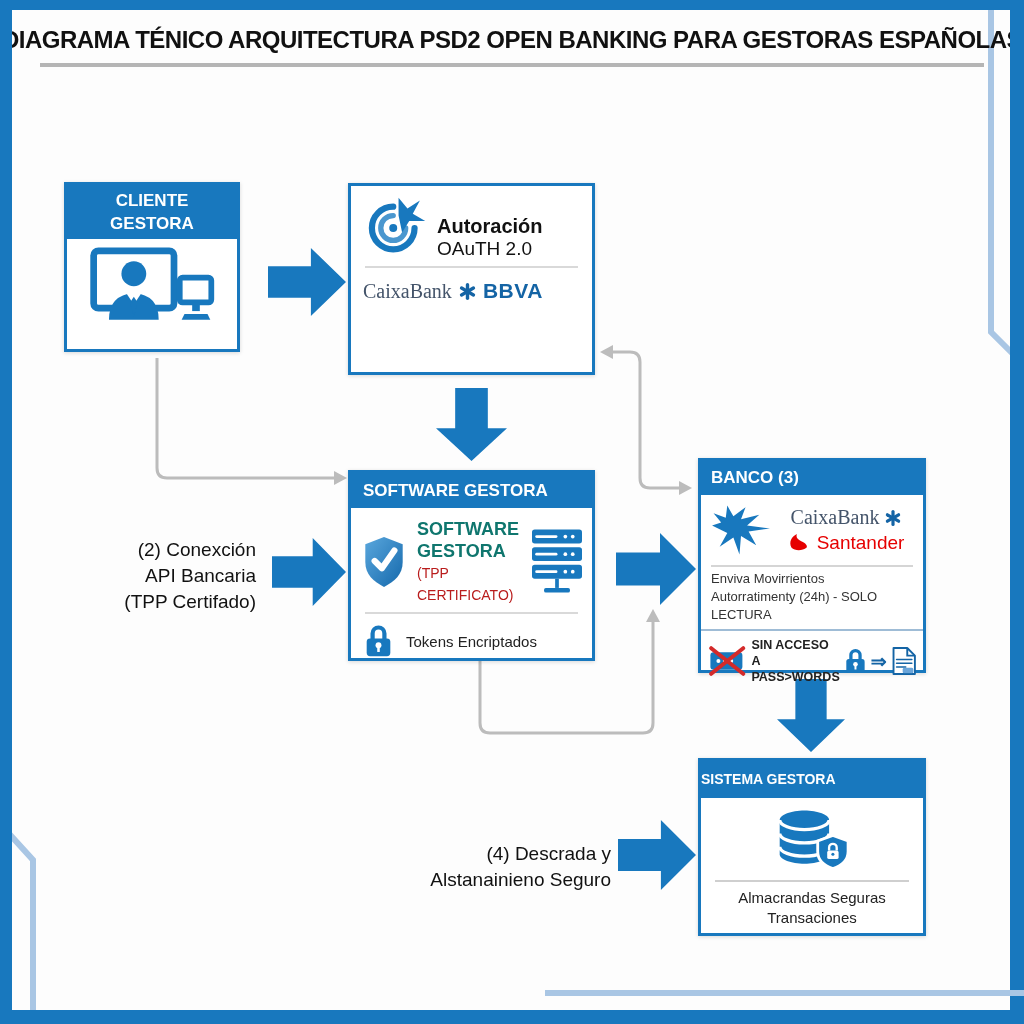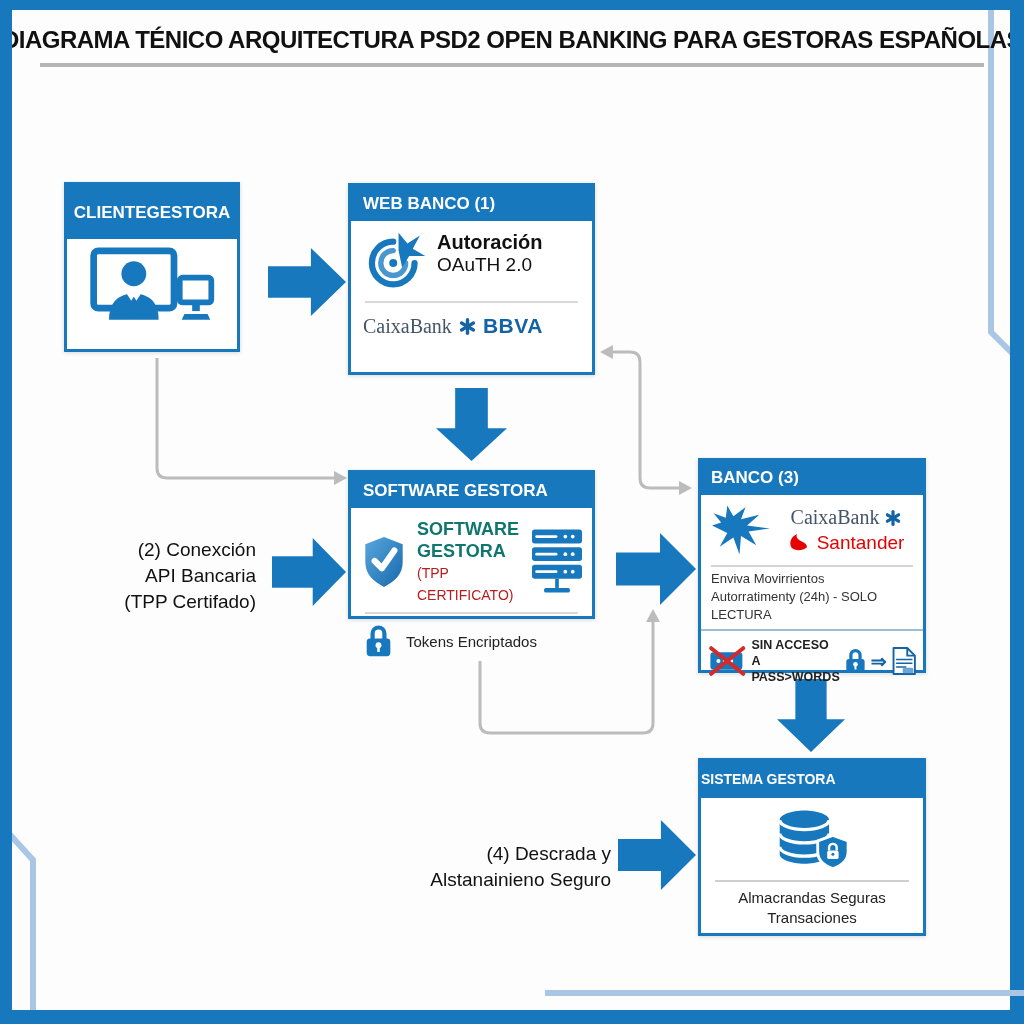--- a/index.html
+++ b/index.html
@@ -26,37 +26,37 @@
   .box-header{background:#1878be;color:#fff;font-weight:bold;}
 
   
   .arrow-right{position:absolute;background:#1878be;z-index:1;
     clip-path:polygon(0 27%,55% 27%,55% 0,100% 50%,55% 100%,55% 73%,0 73%);}
   .arrow-down{position:absolute;background:#1878be;z-index:1;
     clip-path:polygon(27% 0,73% 0,73% 55%,100% 55%,50% 100%,0 55%,27% 55%);}
 
   
   #box-cliente{left:64px;top:182px;width:176px;height:170px;}
-  #box-cliente .box-header{height:54px;display:flex;flex-direction:row;align-items:center;
+  #box-cliente .box-header{height:54px;display:flex;flex-direction:column;align-items:center;
       justify-content:center;font-size:17px;line-height:23px;}
   #box-cliente .box-body{height:104px;display:flex;align-items:center;justify-content:center;}
 
   
   #box-webbanco{left:348px;top:183px;width:247px;height:192px;}
   .bar-header{height:35px;line-height:35px;padding-left:12px;font-size:17px;}
-  .wb-auth{display:flex;align-items:flex-start;padding:10px 12px 4px;gap:10px;}
+  .wb-auth{display:flex;align-items:flex-end;padding:10px 12px 4px;gap:10px;}
   .wb-t1{font-size:20px;font-weight:bold;color:#111;}
   .wb-t2{font-size:19px;color:#111;}
   .divider{border-top:2px solid #d9d9d9;margin:2px 14px;}
   .wb-logos{display:flex;align-items:center;padding:9px 12px;gap:7px;}
   .caixabank-word{font-family:"Liberation Serif",serif;font-size:20px;color:#44546a;}
   .bbva-word{font-size:21px;font-weight:bold;color:#1464a5;letter-spacing:.5px;}
 
   
-  #box-software{left:348px;top:470px;width:247px;height:149px;}
+  #box-software{left:348px;top:470px;width:247px;height:191px;}
   .sw-main{display:flex;align-items:center;padding:10px 10px 4px;}
   .sw-text{flex:1;padding-left:10px;}
   .sw-b{font-size:18px;font-weight:bold;color:#0f766e;line-height:22px;}
   .sw-s{font-size:14px;color:#b91c1c;line-height:22px;}
   .sw-tokens{display:flex;align-items:center;gap:14px;padding:8px 14px;}
   .sw-tokens-label{font-size:15px;color:#222;}
 
   
   #box-banco{left:698px;top:458px;width:228px;height:215px;}
   #box-banco .bar-header{height:34px;line-height:34px;padding-left:10px;}
@@ -128,21 +128,20 @@
         <rect x="95" y="32" width="33" height="26" rx="3" fill="none" stroke="#1878be" stroke-width="6"></rect>
         <rect x="108" y="58" width="8" height="9" fill="#1878be"></rect>
         <path d="M100,70 h24 l3,6 h-30 Z" fill="#1878be"></path>
       </svg>
     </div>
   </div>
 
   <div class="arrow-right" style="left:268px;top:248px;width:78px;height:68px;"></div>
 
   <div class="box" id="box-webbanco">
-    <div class="box-header bar-header">WEB BANCO (1)</div>
     <div class="wb-auth">
       <svg width="64" height="64" viewBox="0 0 72 72">
         <path d="M34,12 A24,24 0 1 0 58,36" stroke="#1878be" stroke-width="7" fill="none" stroke-linecap="round"></path>
         <path d="M34,22 A14,14 0 1 0 48,36" stroke="#4a97cf" stroke-width="6" fill="none" stroke-linecap="round"></path>
         <circle cx="34" cy="36" r="4.5" fill="#1878be"></circle>
         <path d="M40,2 L50,14 L64,5 L56,20 L70,28 L52,28 L44,41 L40,22 Z" fill="#1878be"></path>
       </svg>
       <div>
         <div class="wb-t1">Autoración</div>
         <div class="wb-t2">OAuTH 2.0</div>

